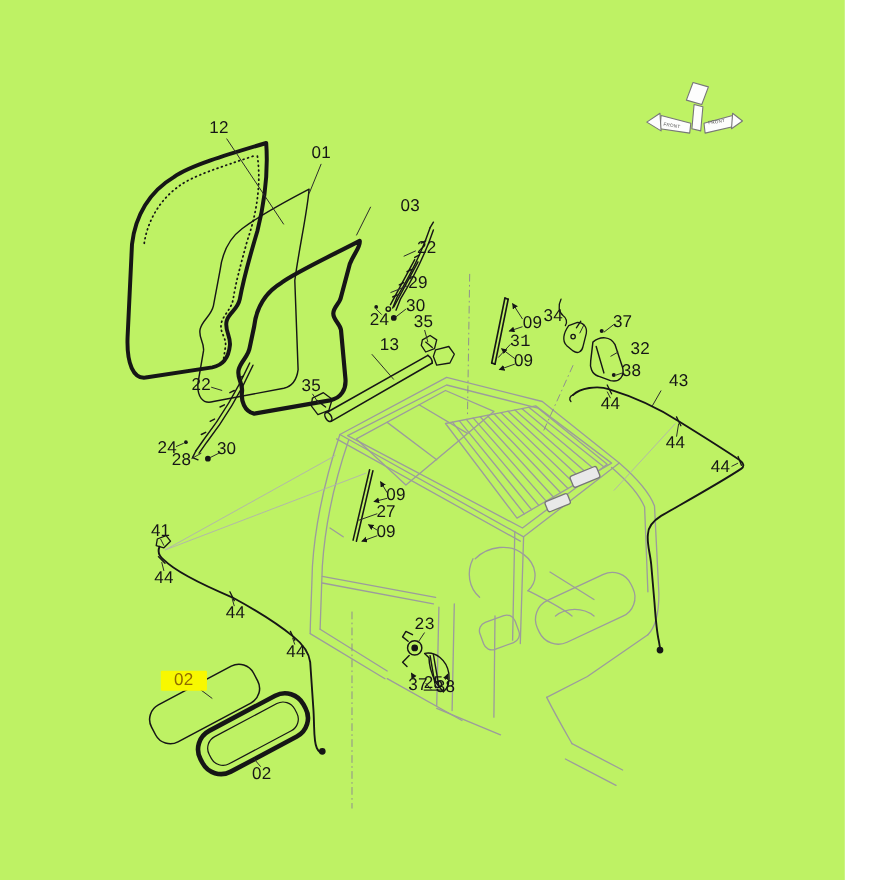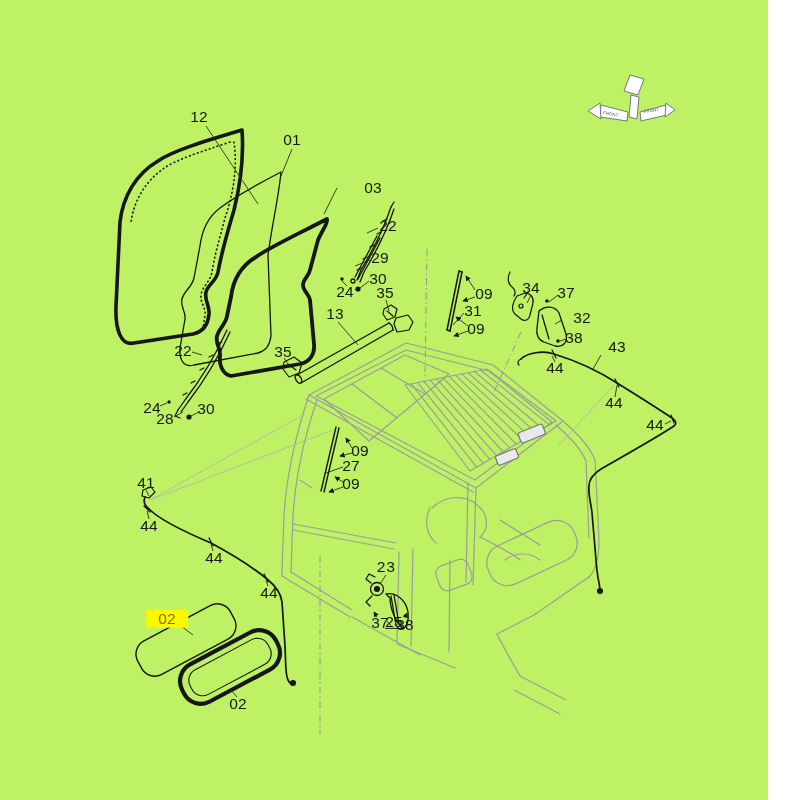--- a/index.html
+++ b/index.html
@@ -300,30 +300,30 @@
 
 <div id="callout-layer">
       <span class="callout" style="left: 199px; top: 117px;">12</span>
       <span class="callout" style="left: 292px; top: 140px; text-align: right;">01</span>
       <span class="callout" style="left: 337px; top: 188px; margin-left: 36px;">03</span>
       <span class="callout" style="left: 388px; top: 226px;">22</span>
       <span class="callout" style="left: 380px; top: 258px;">29</span>
       <span class="callout" style="left: 378px; top: 279px;">30</span>
       <span class="callout" style="left: 345px; top: 292px;">24</span>
       <span class="callout" style="left: 385px; top: 293px;">35</span>
-      <span class="callout" style="left: 335px; top: 314px;">13</span>
+      <span class="callout" style="left: 354px; top: 314px;">13</span>
       <span class="callout" style="left: 183px; top: 351px;">22</span>
       <span class="callout" style="left: 283px; top: 352px;">35</span>
       <span class="callout" style="left: 152px; top: 408px;">24</span>
       <span class="callout" style="left: 206px; top: 409px;">30</span>
       <span class="callout" style="left: 165px; top: 419px;">28</span>
       <span class="callout" style="left: 484px; top: 294px;">09</span>
-      <span class="callout" style="left: 473px; top: 311px;">31</span>
+      <span class="callout" style="left: 473px; top: 311px; font-family: Liberation Mono, monospace;">31</span>
       <span class="callout" style="left: 476px; top: 329px;">09</span>
-      <span class="callout" style="left: 531px; top: 288px;">34</span>
+      <span class="callout" style="left: 503px; top: 288px;">34</span>
       <span class="callout" style="left: 566px; top: 293px;">37</span>
       <span class="callout" style="left: 570px; top: 318px; padding-left: 24px;">32</span>
       <span class="callout" style="left: 574px; top: 338px;">38</span>
       <span class="callout" style="left: 602px; top: 347px; margin-left: 15px;">43</span>
       <span class="callout" style="left: 555px; top: 368px;">44</span>
       <span class="callout" style="left: 614px; top: 403px;">44</span>
       <span class="callout" style="left: 655px; top: 425px;">44</span>
       <span class="callout" style="left: 360px; top: 451px;">09</span>
       <span class="callout" style="left: 351px; top: 466px; text-align: right;">27</span>
       <span class="callout" style="left: 351px; top: 484px;">09</span>

